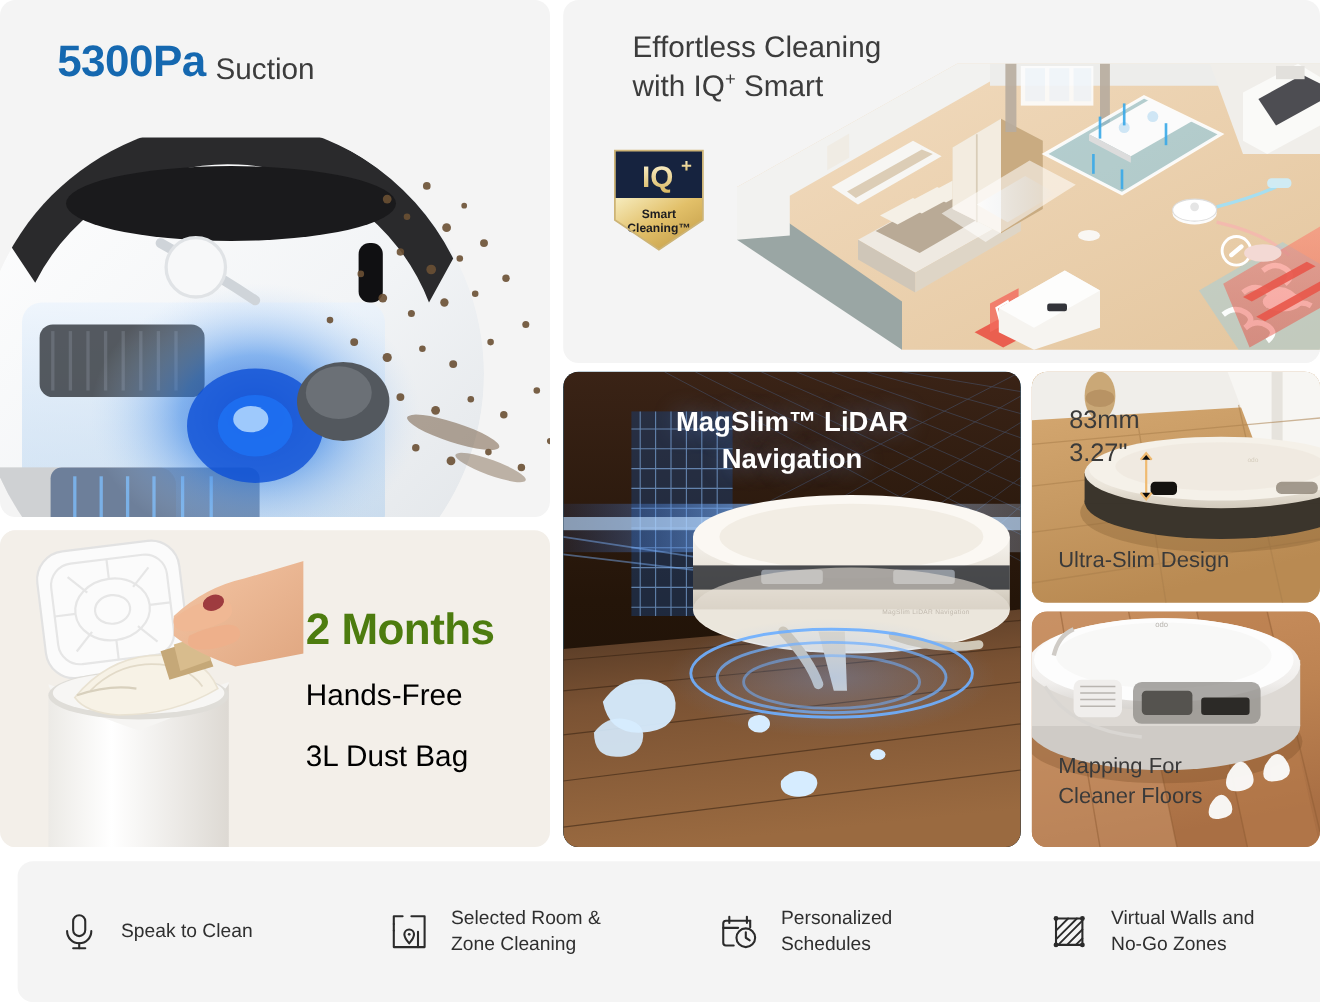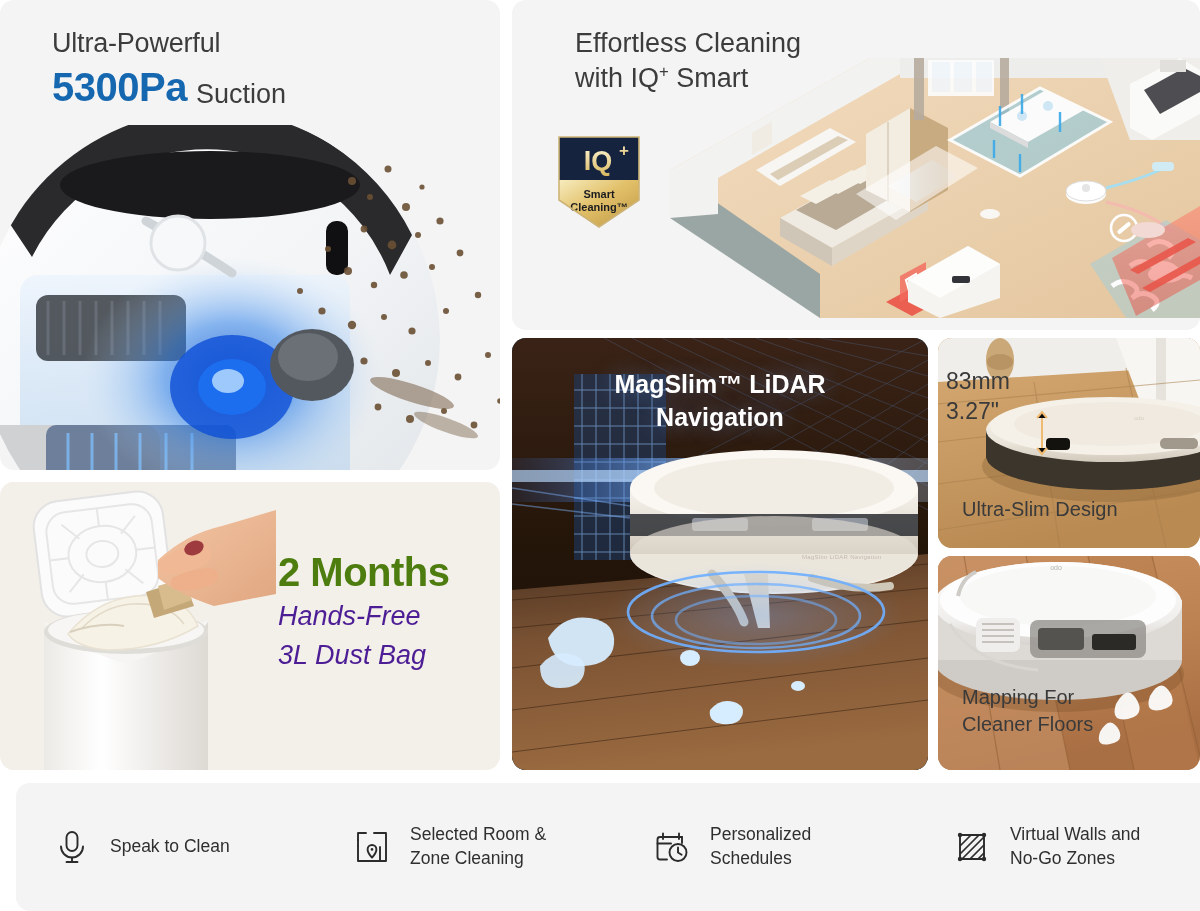--- a/index.html
+++ b/index.html
@@ -30,35 +30,35 @@
   #p-iq .txt div { font-size:27px; color:#3c3c3c; line-height:1.28; }
   .sup { font-size:0.62em; vertical-align:super; }
   .badge { position:absolute; left:42px; top:134px; width:90px; height:96px; }
   .room-art{ position:absolute; right:0px; top:18px; width:540px; height:312px; }
 
   
   #p-bag { left:0; top:482px; width:500px; height:288px; background:#f3efe9; }
   .bag-art { position:absolute; left:8px; top:0px; width:268px; height:288px; }
   #p-bag .txt { position:absolute; left:278px; top:68px; }
   #p-bag .m  { font-size:40px; font-weight:700; color:#4d7c0f; letter-spacing:-0.5px;}
-  #p-bag .s  { font-size:27px; color:#4c1d95; line-height:1.3; margin-top:4px;font-style:italic;}
+  #p-bag .s  { font-size:27px; color:#000000; line-height:1.3; margin-top:20px;}
 
   
   #p-lidar { left:512px; top:338px; width:416px; height:432px; background:#0c4a6e; }
   .lidar-title { position:absolute; left:0; right:0; top:30px; text-align:center;
                  color:#fff; font-size:25px; font-weight:700; line-height:1.3;
                  text-shadow: 0 0 22px rgba(120,170,255,.45); z-index:4;}
   .lidar-art { position:absolute; inset:0; }
   .lidar-chip { position:absolute; left:290px; top:216px; font-size:6px; color:#b9b1a6;
                 letter-spacing:.3px; z-index:5; opacity:.85;}
 
   
   #p-slim { left:938px; top:338px; width:262px; height:210px; background:#c8a47a; }
   .slim-art { position:absolute; inset:0; }
-  #p-slim .mm { position:absolute; left:8px; top:28px; font-size:23px; color:#3a3a3a;
+  #p-slim .mm { position:absolute; left:34px; top:28px; font-size:23px; color:#3a3a3a;
                 line-height:1.32; font-weight:400; z-index:3;}
   #p-slim .cap{ position:absolute; left:24px; top:160px; font-size:20px; color:#3a3a3a; z-index:3;}
 
   
   #p-map { left:938px; top:556px; width:262px; height:214px; background:#c08a5c; }
   .map-art { position:absolute; inset:0; }
   #p-map .cap{ position:absolute; left:24px; top:128px; font-size:20px; color:#3a3a3a;
                line-height:1.34; z-index:3;}
 
   
@@ -164,21 +164,20 @@
         <circle cx="418" cy="282" r="3.4"></circle>
           <circle cx="450" cy="294" r="4"></circle>
           <circle cx="484" cy="286" r="3"></circle>
         <circle cx="514" cy="300" r="3.4"></circle>
           <circle cx="540" cy="276" r="2.8"></circle>
         <ellipse cx="452" cy="268" rx="44" ry="9" transform="rotate(18 452 268)" opacity=".55"></ellipse>
         <ellipse cx="486" cy="300" rx="34" ry="7" transform="rotate(20 486 300)" opacity=".45"></ellipse>
       </g>
     </svg>
     <div class="txt">
-      <div class="h-line1">Ultra-Powerful</div>
       <div class="l2">
         <span class="h-big">5300Pa</span>
         <span class="h-sub">Suction</span>
       </div>
     </div>
   </div>
 
   <div class="panel" id="p-iq">
     <svg class="room-art" viewBox="0 0 540 312">
       <defs>

